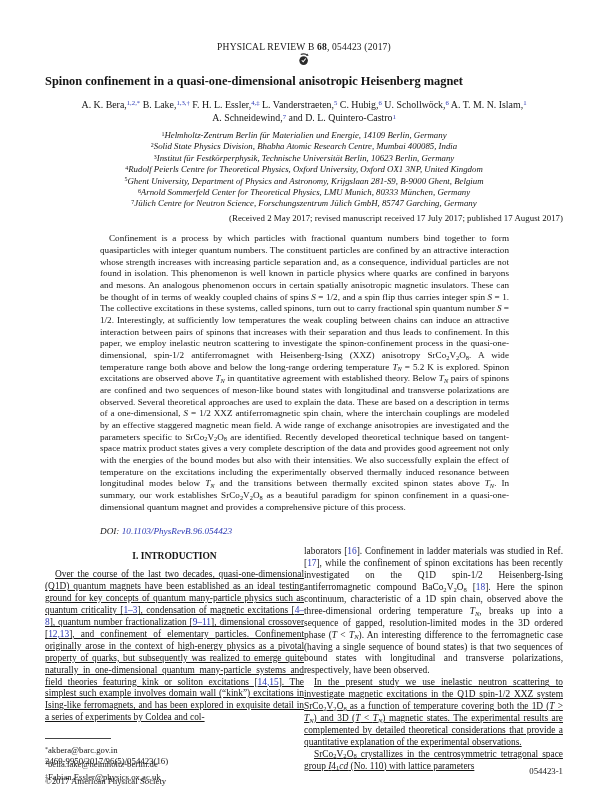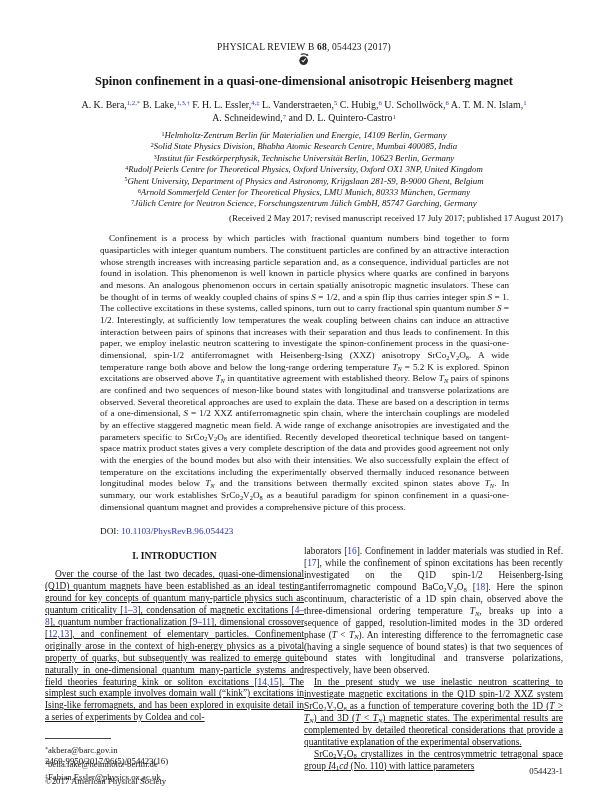--- a/index.html
+++ b/index.html
@@ -6,36 +6,36 @@
   body{width:608px;height:810px;overflow:hidden;
        font-family:"Liberation Serif","DejaVu Serif",serif;
        color:#151515;-webkit-font-smoothing:antialiased;}
   .page{position:relative;width:608px;height:810px;box-sizing:border-box;
         padding:42px 45px 0 45px;}
   
   .jheader{text-align:center;font-size:9.5px;letter-spacing:.2px;}
   .crossmark{text-align:center;height:14px;margin-top:1px;}
   .crossmark svg{display:inline-block;vertical-align:top;}
   
-  .title{text-align:center;font-weight:bold;font-size:12.4px;line-height:1.25;
+  .title{font-weight:bold;font-size:12.4px;line-height:1.25;
          margin-top:7px;}
   .authors{text-align:center;font-size:9.9px;line-height:1.38;margin-top:8px;}
   sup{font-size:68%;line-height:0;position:relative;top:-0.35em;vertical-align:baseline;}
   sub{font-size:70%;line-height:0;position:relative;top:0.25em;vertical-align:baseline;}
   .ref{color:var(--link,#2b38b5);}
   a.link,span.link{color:var(--link,#2b38b5);text-decoration:none;}
   
   .affils{margin-top:5px;font-size:8.8px;line-height:1.3;text-align:center;}
   .affils .aff{font-style:italic;}
   .affils .aff sup{font-style:normal;}
   .received{text-align:right;font-size:8.9px;margin-top:3px;}
   
   .abstract{margin:9px 54px 0 55px;font-size:9.15px;line-height:1.275;
             text-align:justify;text-indent:9px;}
-  .doi{margin:13px 0 0 55px;font-size:9.2px;}
+  .doi{margin:13px 0 0 55px;font-size:9.2px;font-style:italic;}
   
   .cols{display:flex;margin-top:10px;}
   .col{flex:1 1 0;font-size:9.4px;line-height:1.265;text-align:justify;}
   .sechead{text-align:center;font-weight:bold;font-size:9.5px;margin:4px 0 7px 0;}
   .col p{margin:0;}
   .col p.ind{text-indent:10px;text-decoration:underline;}
   
   .fnrule{width:66px;border:0;border-top:1px solid #444;margin:14px 0 5px 0;}
   .footnotes{font-size:8.7px;line-height:1.55;text-align:left;}
   

